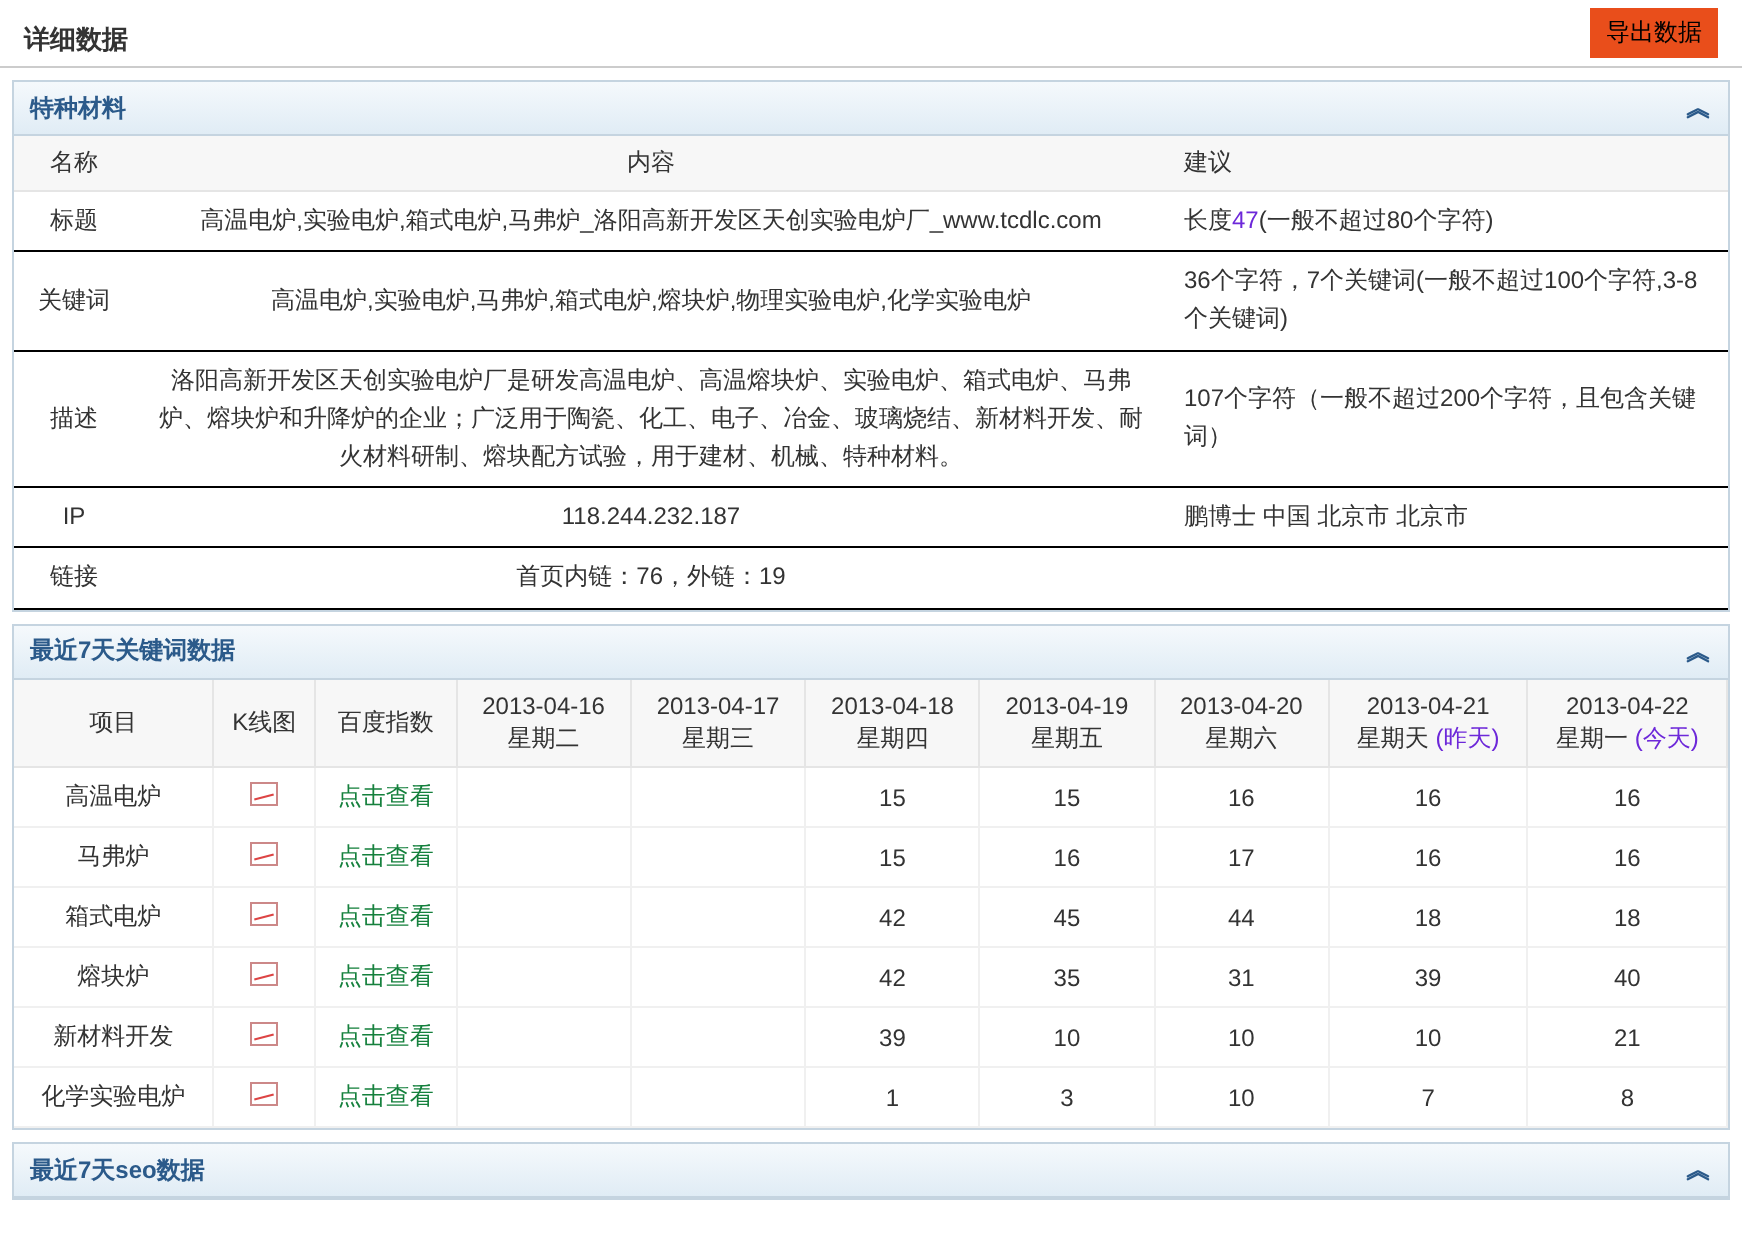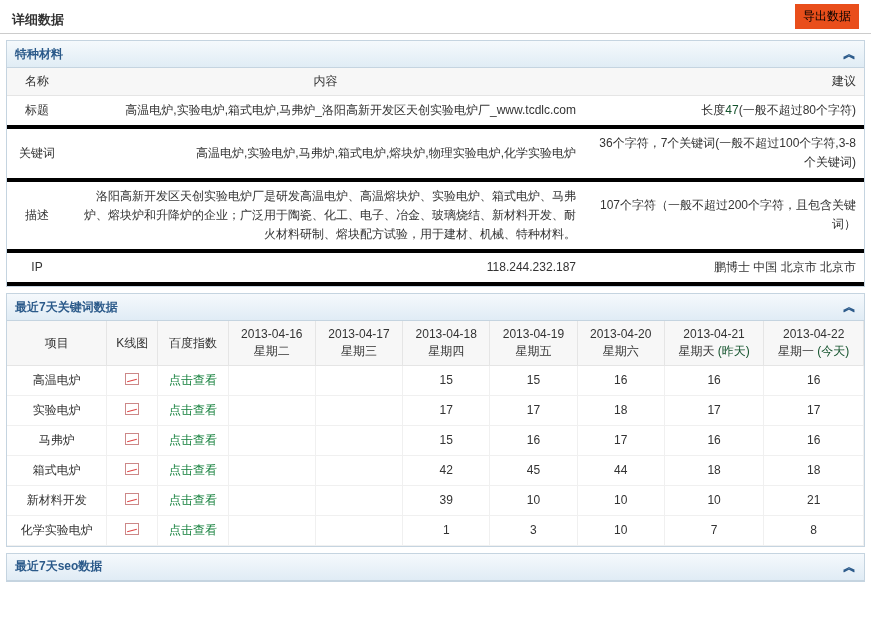--- a/index.html
+++ b/index.html
@@ -6,25 +6,25 @@
 body{font-family:Arial,"Microsoft YaHei",sans-serif;font-size:12px;color:#333;background:#fff;width:871px}
 .header{display:flex;justify-content:space-between;align-items:flex-end;padding:4px 12px;border-bottom:1px solid #ccc}
 .header-title{font-weight:bold;font-size:13px}
 .export-btn{background:#e94e1b;color:#000000;padding:4px 8px;font-size:12px;border:none;cursor:pointer}
 .panel{margin:6px 6px 0 6px;border:1px solid #c5d4e0}
 .panel-header{background:linear-gradient(#f5f9fc,#e0ecf5);padding:4px 8px;display:flex;justify-content:space-between;align-items:center;border-bottom:1px solid #c5d4e0}
 .panel-title{font-weight:bold;font-size:12px;color:#2b5a8a}
 .collapse-icon{cursor:pointer;color:#2b5a8a;font-size:13px;font-weight:bold}
 .info-table{width:100%;border-collapse:collapse}
 .info-table th{background:#f7f7f7;padding:5px 8px;font-weight:normal;border-bottom:1px solid #e5e5e5;font-size:12px}
-.info-table td{padding:5px 8px;border-bottom:4px solid #000000;line-height:1.6}
+.info-table td{padding:5px 8px;border-bottom:1px solid #000000;line-height:1.6}
 .info-table .label-cell{width:60px;text-align:center}
-.info-table .content-cell{text-align:right}
-.info-table .suggest-cell{text-align:right;width:280px}
-.red{color:#14532d}
+.info-table .content-cell{text-align:center}
+.info-table .suggest-cell{text-align:left;width:280px}
+.red{color:#6d28d9}
 .data-table{width:100%;border-collapse:collapse}
 .data-table th{background:#f7f7f7;padding:5px 4px;text-align:center;font-weight:normal;border-bottom:1px solid #e5e5e5;border-right:1px solid #e5e5e5;font-size:12px;line-height:1.4}
 .data-table td{padding:6px 4px;text-align:center;border-bottom:1px solid #f0f0f0;border-right:1px solid #f0f0f0}
 .kline-icon{display:inline-block;width:14px;height:12px;border:1px solid #c88;position:relative;cursor:pointer}
 .kline-icon::before{content:"";position:absolute;left:1px;top:6px;width:10px;height:1px;background:#d44;transform:rotate(-15deg)}
 .click-link{color:#15803d;cursor:pointer}
 </style>
 </head>
 <body>
 
@@ -60,20 +60,25 @@
       <tr>
         <td class="label-cell">描述</td>
         <td class="content-cell">洛阳高新开发区天创实验电炉厂是研发高温电炉、高温熔块炉、实验电炉、箱式电炉、马弗炉、熔块炉和升降炉的企业；广泛用于陶瓷、化工、电子、冶金、玻璃烧结、新材料开发、耐火材料研制、熔块配方试验，用于建材、机械、特种材料。</td>
         <td class="suggest-cell">107个字符（一般不超过200个字符，且包含关键词）</td>
       </tr>
       <tr>
         <td class="label-cell">IP</td>
         <td class="content-cell">118.244.232.187</td>
         <td class="suggest-cell">鹏博士 中国 北京市 北京市</td>
       </tr>
+      <tr>
+        <td class="label-cell">链接</td>
+        <td class="content-cell">首页内链：76，外链：19</td>
+        <td class="suggest-cell"></td>
+      </tr>
     </tbody>
   </table>
 </div>
 
 <div class="panel">
   <div class="panel-header">
     <span class="panel-title">最近7天关键词数据</span>
     <span class="collapse-icon">︽</span>
   </div>
   <table class="data-table">
@@ -98,32 +103,20 @@
           <td><span class="click-link">点击查看</span></td>
           <td></td>
           <td></td>
           <td>15</td>
           <td>15</td>
           <td>16</td>
           <td>16</td>
           <td>16</td>
         </tr>
         <tr>
-          <td>实验电炉</td>
-          <td><span class="kline-icon"></span></td>
-          <td><span class="click-link">点击查看</span></td>
-          <td></td>
-          <td></td>
-          <td>17</td>
-          <td>17</td>
-          <td>18</td>
-          <td>17</td>
-          <td>17</td>
-        </tr>
-        <tr>
           <td>马弗炉</td>
           <td><span class="kline-icon"></span></td>
           <td><span class="click-link">点击查看</span></td>
           <td></td>
           <td></td>
           <td>15</td>
           <td>16</td>
           <td>17</td>
           <td>16</td>
           <td>16</td>
@@ -132,20 +125,32 @@
           <td>箱式电炉</td>
           <td><span class="kline-icon"></span></td>
           <td><span class="click-link">点击查看</span></td>
           <td></td>
           <td></td>
           <td>42</td>
           <td>45</td>
           <td>44</td>
           <td>18</td>
           <td>18</td>
+        </tr>
+        <tr>
+          <td>熔块炉</td>
+          <td><span class="kline-icon"></span></td>
+          <td><span class="click-link">点击查看</span></td>
+          <td></td>
+          <td></td>
+          <td>42</td>
+          <td>35</td>
+          <td>31</td>
+          <td>39</td>
+          <td>40</td>
         </tr>
         <tr>
           <td>新材料开发</td>
           <td><span class="kline-icon"></span></td>
           <td><span class="click-link">点击查看</span></td>
           <td></td>
           <td></td>
           <td>39</td>
           <td>10</td>
           <td>10</td>

